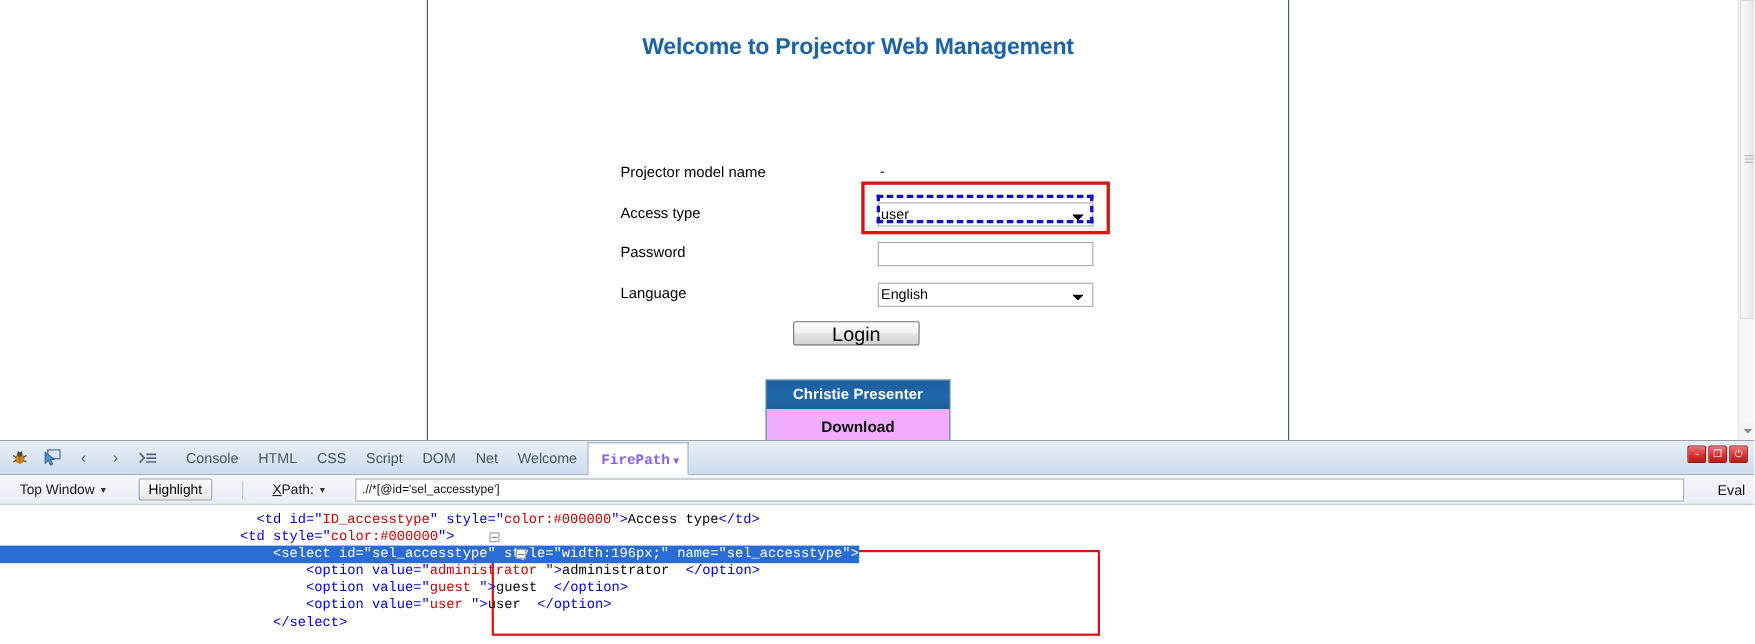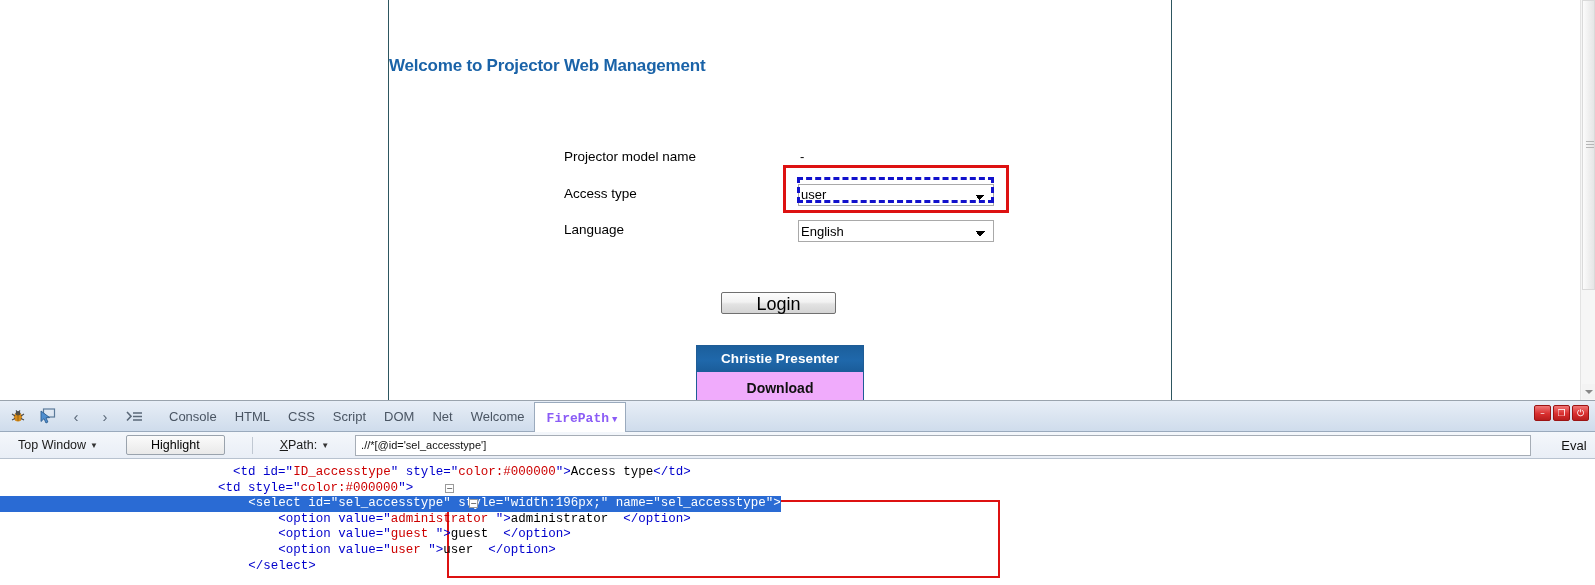--- a/index.html
+++ b/index.html
@@ -18,25 +18,25 @@
     background: #ffffff;
     overflow: hidden;
   }
   #page-canvas {
     position: absolute; left: 388px; top: 0; width: 784px; height: 400px;
     background: #ffffff;
     border-left: 1px solid #2d5660;
     border-right: 1px solid #2d5660;
   }
   #page-title {
-    text-align: left;
+    text-align: center;
     color: #1a63a8;
-    font-size: 17px;
+    font-size: 21px;
     font-weight: bold;
-    margin-top: 56px;
+    margin-top: 31px;
     letter-spacing: -0.2px;
   }
   #page-subtitle {
     text-align: center;
     color: #3f8aa6;
     font-size: 14.5px;
     font-weight: bold;
     margin-top: 19px;
   }
 
@@ -289,21 +289,21 @@
     padding: 0 6px;
     height: 21px;
   }
   .sub-caret { font-size: 8px; color: #333; }
   #btn-highlight {
     font-size: 12.5px;
     color: #000;
     background: linear-gradient(to bottom, #fbfbfb, #e9e9e9);
     border: 1px solid #9aa3ad;
     border-radius: 2px;
-    padding: 2px 24px;
+    padding: 2px 8px;
     margin: 0 6px;
     cursor: pointer;
   }
   .sub-sep {
     width: 1px; height: 17px;
     background: #c0c8d2;
     margin: 0 5px;
   }
   #xpath-label { text-decoration: none; }
   #xpath-label u { text-decoration: underline; }
@@ -404,20 +404,26 @@
         <div class="form-label">Access type</div>
         <div class="form-control">
           <select class="ie-select" id="sel_accesstype" name="sel_accesstype">
             <option>administrator</option>
             <option>guest</option>
             <option selected="">user</option>
           </select>
         </div>
       </div>
 
+      <div class="form-row">
+        <div class="form-label">Password</div>
+        <div class="form-control">
+          <input class="ie-input" type="password" placeholder="" style="">
+        </div>
+      </div>
 
       <div class="form-row">
         <div class="form-label">Language</div>
         <div class="form-control">
           <select class="ie-select">
             <option selected="">English</option>
           </select>
         </div>
       </div>
 

